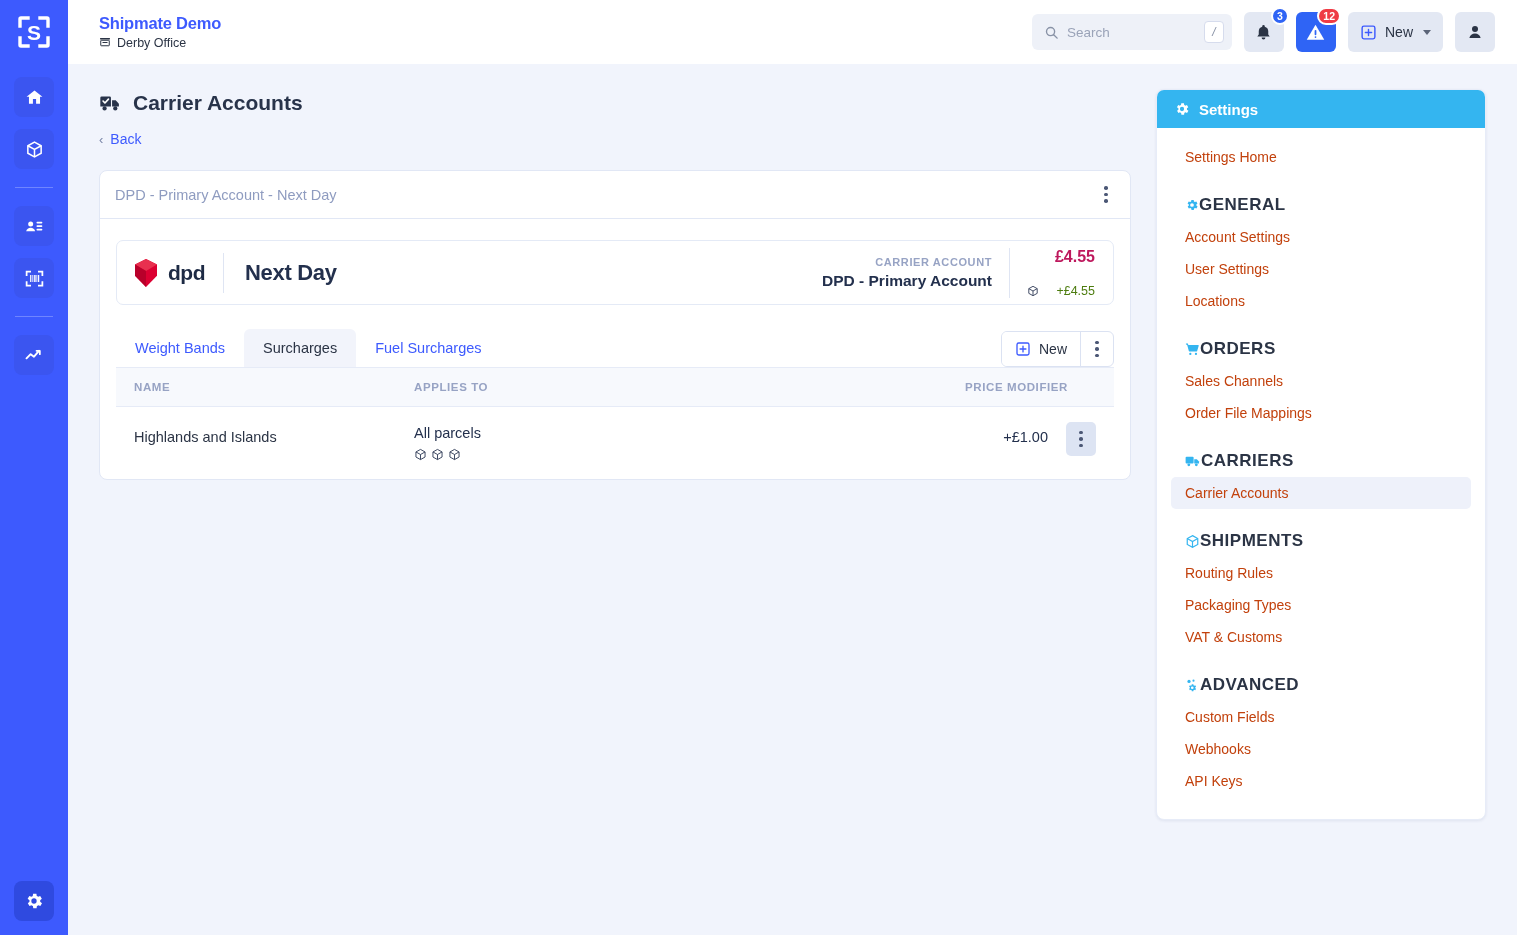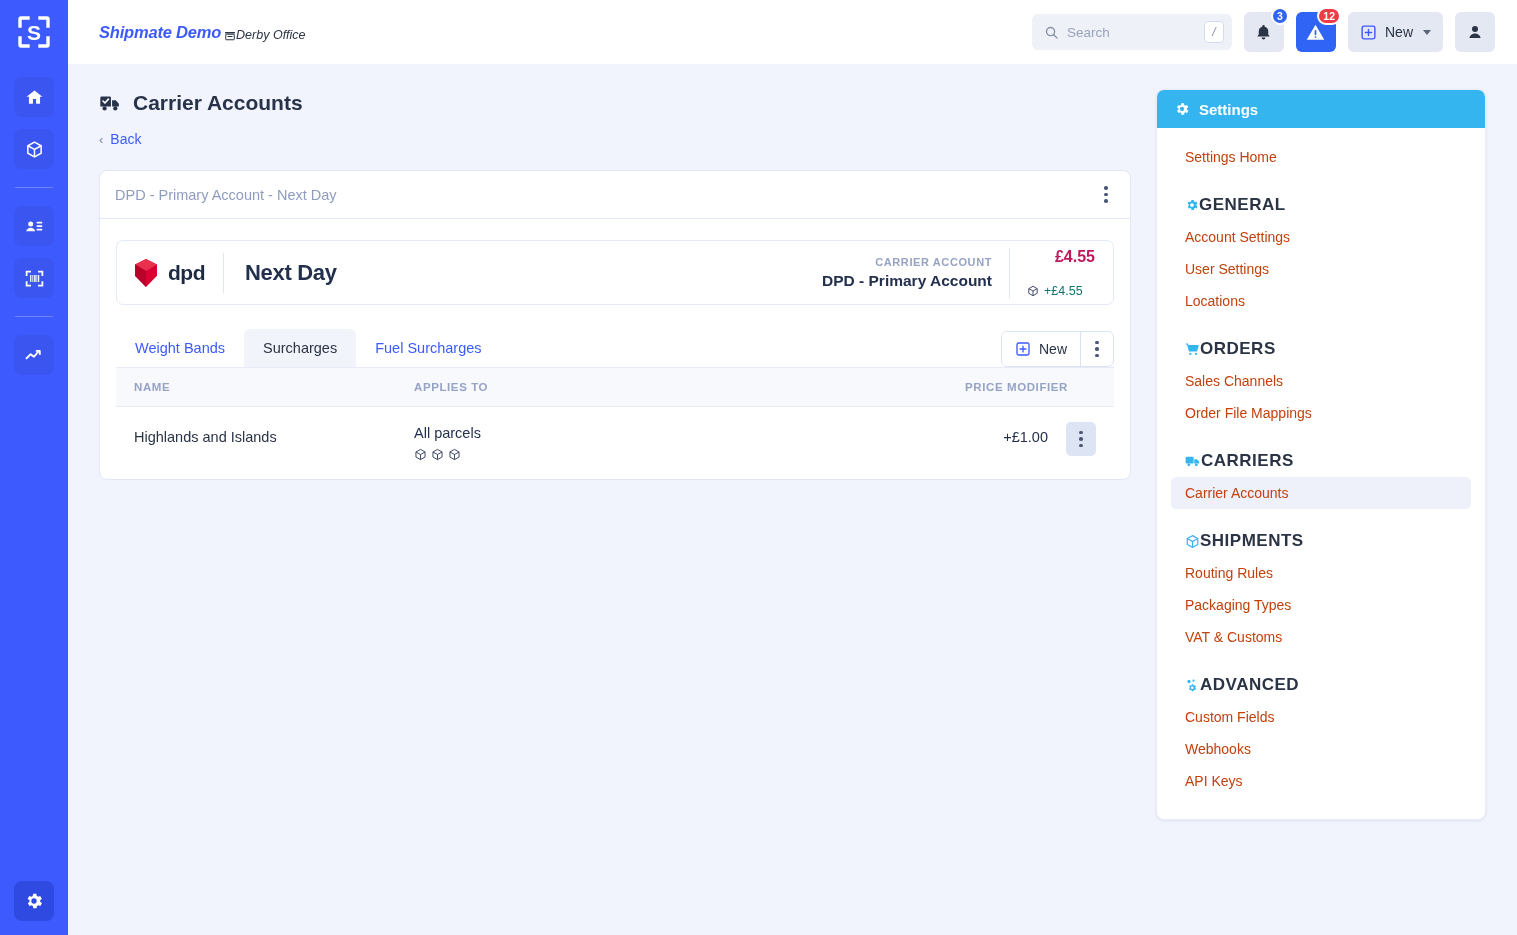--- a/index.html
+++ b/index.html
@@ -38,23 +38,23 @@
   .right { flex: 1; display: flex; flex-direction: column; min-width: 0; }
 
   
   .topbar {
     height: 64px; background: #ffffff;
     display: flex; align-items: center;
     padding: 0 22px 0 31px;
     flex: 0 0 64px;
     position: relative;
   }
-  .brand { display: flex; flex-direction: row; justify-content: center; gap: 3px; font-style: italic; }
+  .brand { display: flex; flex-direction: column; justify-content: center; gap: 3px; }
   .brand-title { font-size: 16.5px; color: #3d5afe; font-weight: 600; letter-spacing: -0.2px; }
-  .brand-sub { font-size: 12.5px; color: #2b3445; display: flex; align-items: flex-end; }
+  .brand-sub { font-size: 12.5px; color: #2b3445; display: flex; align-items: flex-start; gap: 6px; }
   .top-right { margin-left: auto; display: flex; align-items: center; gap: 12px; }
 
   .search {
     width: 200px; height: 36px; background: #eef1f8; border-radius: 6px;
     display: flex; align-items: center; padding: 0 8px 0 12px; gap: 8px;
     cursor: text;
   }
   .search input {
     flex: 1; border: 0; outline: 0; background: transparent;
     font-family: inherit; font-size: 13.5px; color: #2b3445; min-width: 0;
@@ -121,21 +121,21 @@
   .svc-logo { display: flex; align-items: center; gap: 9px; padding-right: 18px; }
   .svc-logo-text { font-size: 21px; font-weight: 700; color: #1d2a44; letter-spacing: -0.5px; }
   .svc-sep { width: 1px; height: 40px; background: #dfe5f3; }
   .svc-name { font-size: 22px; font-weight: 700; color: #23304d; padding-left: 21px; letter-spacing: -0.3px; }
   .svc-right { margin-left: auto; display: flex; align-items: center; }
   .svc-acct { text-align: right; padding-right: 17px; }
   .svc-acct-label { font-size: 11px; font-weight: 700; color: #97a3c4; letter-spacing: 0.6px; }
   .svc-acct-value { font-size: 15.5px; font-weight: 600; color: #23304d; margin-top: 4px; }
   .svc-price { text-align: right; padding-left: 17px; border-left: 1px solid #dfe5f3; min-width: 86px; }
   .svc-price-main { font-size: 16px; font-weight: 700; color: #be185d; }
-  .svc-price-sub { font-size: 12.5px; color: #0f766e; margin-top: 18px; display: flex; align-items: center; justify-content: flex-start; gap: 5px; }
+  .svc-price-sub { font-size: 12.5px; color: #4d7c0f; margin-top: 18px; display: flex; align-items: center; justify-content: space-between; gap: 5px; }
 
   .tabsrow { margin: 24px 16px 0 16px; display: flex; align-items: flex-end; }
   .tabs { display: flex; gap: 0; }
   .tab {
     padding: 11px 19px; font-size: 14.5px; color: #3d5afe; cursor: pointer;
     border-radius: 6px 6px 0 0; background: transparent;
   }
   .tab.active { background: #f2f4fb; color: #2b3445; }
   .tab-actions { margin-left: auto; display: flex; align-items: center; }
   .newgrp { display: flex; align-items: stretch; border: 1px solid #dbe2f2; border-radius: 6px; overflow: hidden; background: #fff; }

